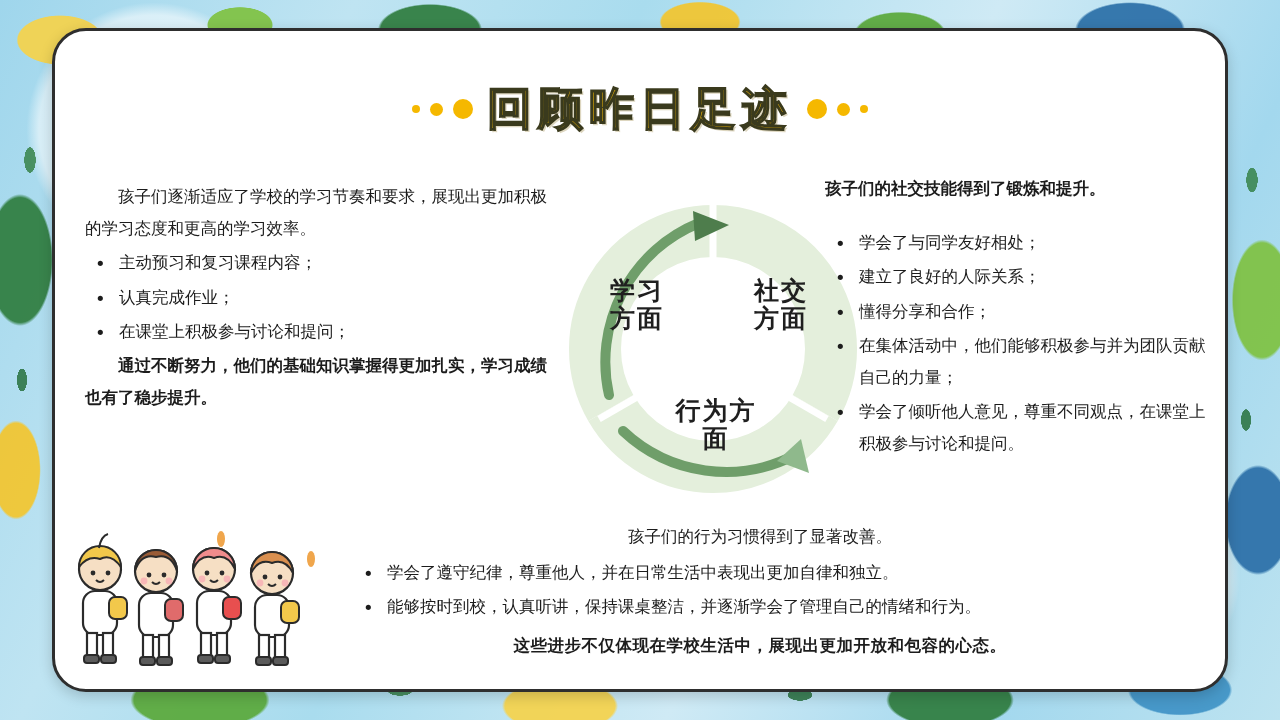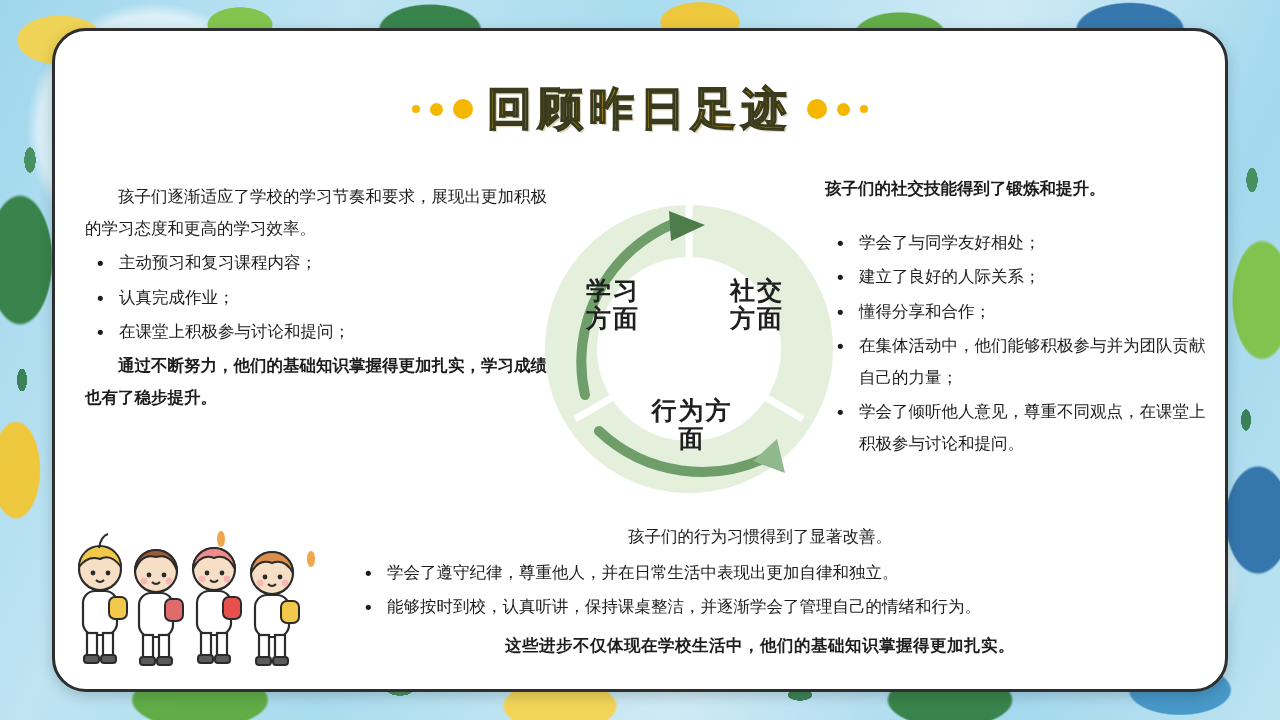--- a/index.html
+++ b/index.html
@@ -136,21 +136,21 @@
   .bottom-col ul.bullets li::before { left: 18px; }
   .final-line {
     font-weight: bold;
     text-align: center;
     margin-top: 6px;
     letter-spacing: .5px;
   }
   
   .diagram {
     position: absolute;
-    left: 484px; top: 168px;
+    left: 508px; top: 168px;
     width: 300px; height: 300px;
   }
   .diagram svg { position: absolute; left: 0; top: 0; }
   .seg-label {
     position: absolute;
     font-family: "DejaVu Sans", "Liberation Sans", sans-serif;
     font-weight: bold;
     font-size: 25px;
     color: #1f1f1f;
     line-height: 1.12;
@@ -249,21 +249,21 @@
         <li>学会了倾听他人意见，尊重不同观点，在课堂上积极参与讨论和提问。</li>
       </ul>
     </div>
 
     <div class="bottom-col body-text">
       <p class="center-line">孩子们的行为习惯得到了显著改善。</p>
       <ul class="bullets">
         <li>学会了遵守纪律，尊重他人，并在日常生活中表现出更加自律和独立。</li>
         <li>能够按时到校，认真听讲，保持课桌整洁，并逐渐学会了管理自己的情绪和行为。</li>
       </ul>
-      <p class="final-line">这些进步不仅体现在学校生活中，他们的基础知识掌握得更加扎实。</p>
+      <p class="final-line">这些进步不仅体现在学校生活中，展现出更加开放和包容的心态。</p>
     </div>
 
     <div class="kids">
       <svg width="280" height="150" viewBox="0 0 280 150">
 
         <g>
           <rect x="18" y="62" width="34" height="44" rx="12" fill="#ffffff" stroke="#2b2b2b" stroke-width="2.2"></rect>
           <circle cx="35" cy="40" r="21" fill="#f6dfc4" stroke="#2b2b2b" stroke-width="2.2"></circle>
           <path d="M14 38 a21 21 0 0 1 42 0 q-10 -14 -21 -8 q-12 -4 -21 8 z" fill="#f2c84b" stroke="#2b2b2b" stroke-width="2"></path>
           <path d="M34 19 q2 -12 9 -14" fill="none" stroke="#2b2b2b" stroke-width="2"></path>

